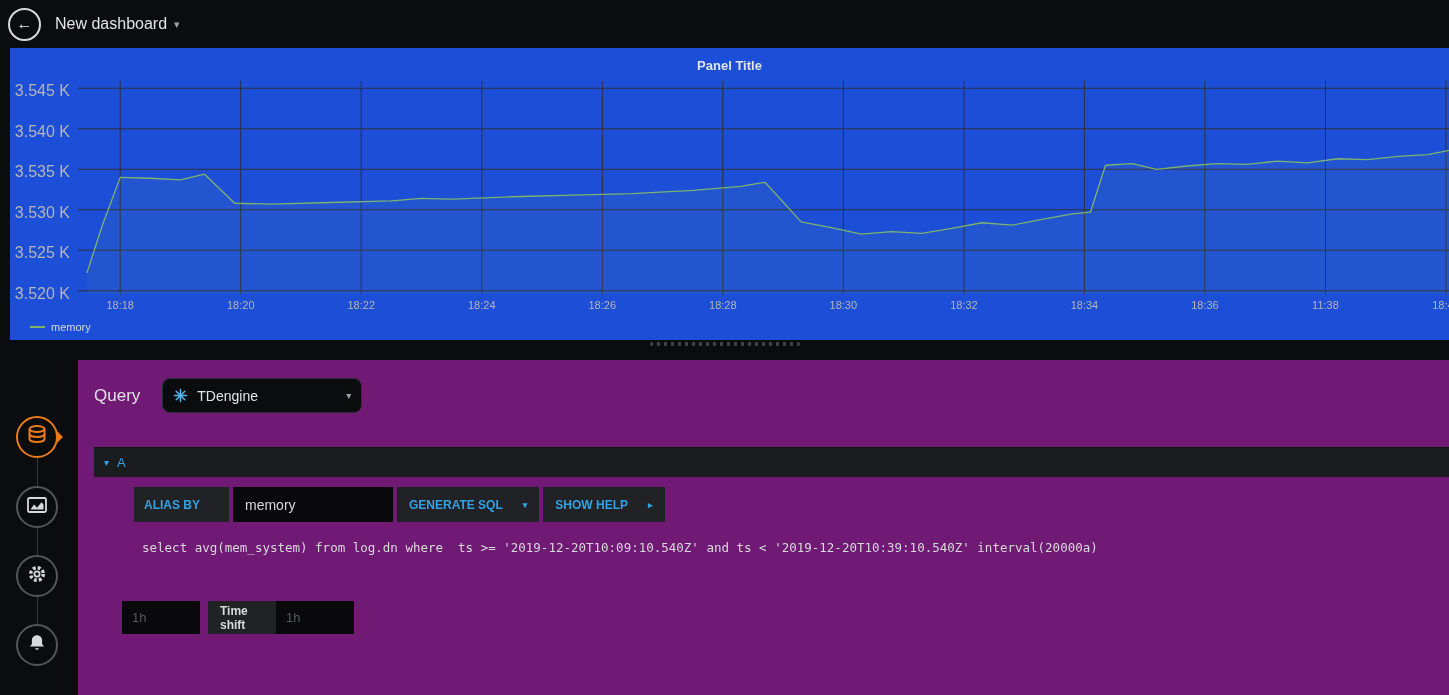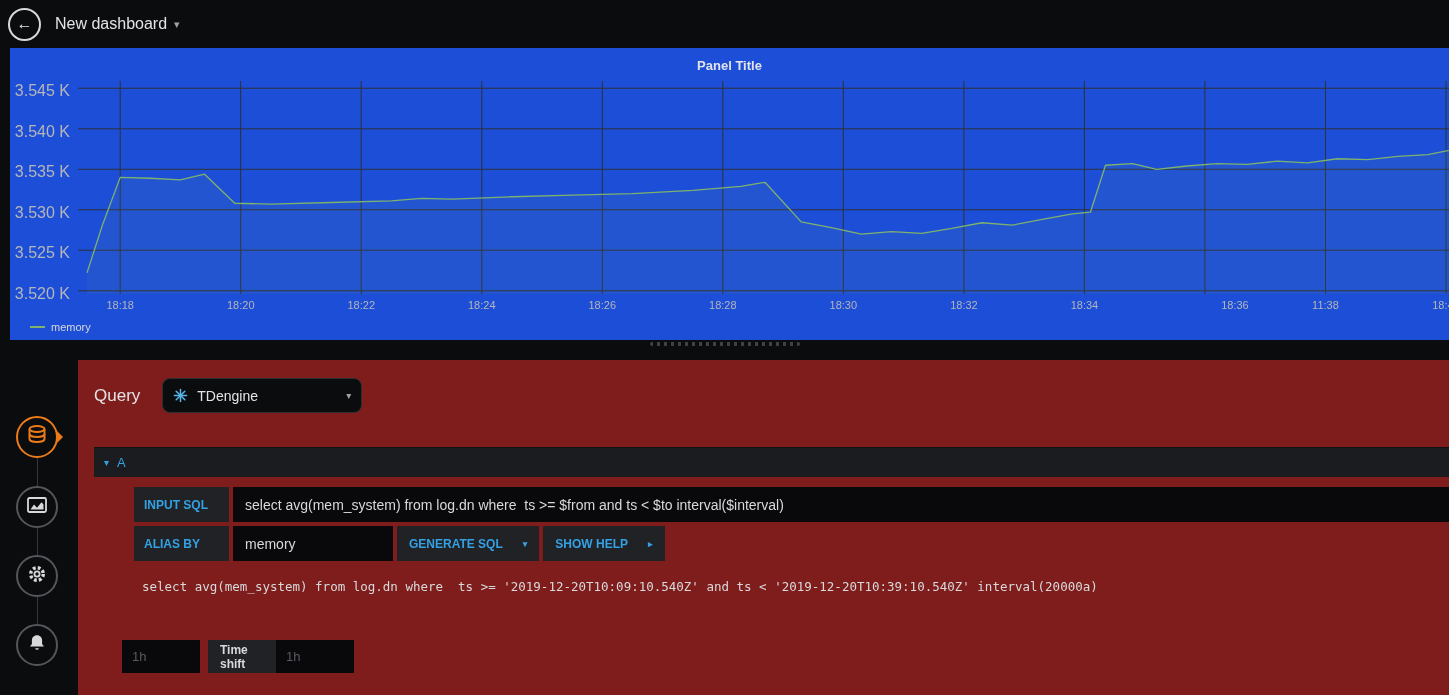--- a/index.html
+++ b/index.html
@@ -39,21 +39,21 @@
   .edit-area { position:absolute; top:348px; left:0; right:0; bottom:0; display:flex; }
   .icon-rail { width:78px; position:relative; flex:none; }
   .rail-line { position:absolute; left:37px; top:92px; height:206px; width:1px; background:#33363a; }
   .rail-icon { position:absolute; left:16px; width:42px; height:42px; border-radius:50%;
                background:#0b0c0e; border:2px solid #53565b; display:flex; align-items:center;
                justify-content:center; cursor:pointer; }
   .rail-icon.active { border-color:#eb7b18; }
   .rail-icon.active::after { content:''; position:absolute; right:-14px; top:50%;
                transform:translateY(-50%); border:7px solid transparent; border-left-color:#eb7b18; }
 
-  .query-panel { flex:1; background:#7f1d1d; margin-top:12px; padding:18px 0 0 16px; }
+  .query-panel { flex:1; background:#701a75; margin-top:12px; padding:18px 0 0 16px; }
   .qheader { display:flex; align-items:center; margin-bottom:34px; }
   .qtitle { font-size:17px; font-weight:500; color:#e3e4e6; margin-right:22px; }
   .ds-picker { width:200px; height:35px; background:#0b0c0e; border:1px solid #2c3035;
                border-radius:8px; display:flex; align-items:center; padding:0 10px; cursor:pointer; }
   .ds-icon { margin-right:9px; display:flex; }
   .ds-name { flex:1; font-size:14px; color:#e3e4e6; }
   .ds-caret { color:#9fa1a5; font-size:10px; }
 
   .ref-row { display:flex; align-items:center; gap:8px; height:30px; padding:0 10px;
              background:#1a1c20; border-top:1px solid #101214; margin-bottom:10px;
@@ -133,21 +133,21 @@
   <div class="x-labels" id="x-labels">
       <span style="left: 3.08%;">18:18</span>
       <span style="left: 11.87%;">18:20</span>
       <span style="left: 20.66%;">18:22</span>
       <span style="left: 29.45%;">18:24</span>
       <span style="left: 38.24%;">18:26</span>
       <span style="left: 47.03%;">18:28</span>
       <span style="left: 55.82%;">18:30</span>
       <span style="left: 64.62%;">18:32</span>
       <span style="left: 73.41%;">18:34</span>
-      <span style="left: 82.2%; margin-left: 30px;">18:36</span>
+      <span style="left: 82.2%;">18:36</span>
       <span style="left: 90.99%;">11:38</span>
       <span style="left: 99.78%;">18:40</span>
     </div>
   <div class="legend">
     <span class="swatch" id="legend-swatch" style="background: rgb(126, 178, 109);"></span>
     <span>memory</span>
   </div>
 </div>
 
 <div class="scroll-dots"></div>
@@ -214,24 +214,20 @@
         <span class="ds-caret">▾</span>
       </div>
     </div>
 
     <div class="ref-row">
       <span class="ref-caret">▾</span>
       <span>A</span>
     </div>
 
     <div class="qrows">
-      <div class="qrow">
-        <div class="qlabel">INPUT SQL</div>
-        <input class="qinput sql-input" type="text" value="select avg(mem_system) from log.dn where  ts &gt;= $from and ts &lt; $to interval($interval)" style="">
-      </div>
 
       <div class="qrow">
         <div class="qlabel">ALIAS BY</div>
         <input class="qinput alias-input" type="text" value="memory" style="">
         <button class="qbtn">
           <span>GENERATE SQL</span>
           <span class="c">▾</span>
         </button>
         <button class="qbtn">
           <span>SHOW HELP</span>

